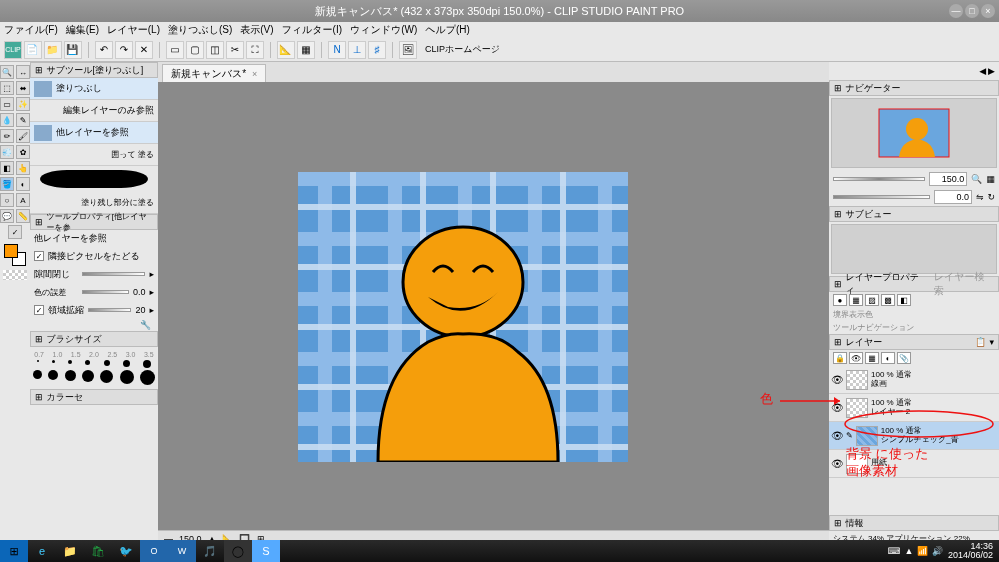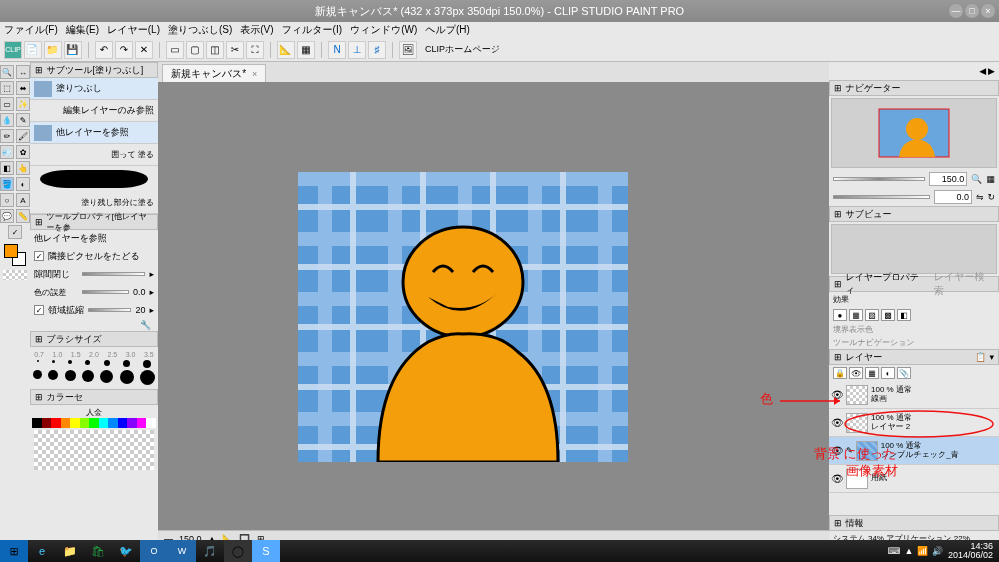--- a/index.html
+++ b/index.html
@@ -280,39 +280,20 @@
             <div class="bdot" style="width:13px;height:13px"></div>
             <div class="bdot" style="width:14px;height:14px"></div>
             <div class="bdot" style="width:15px;height:15px"></div>
           </div>
       </div>
 
       <div class="panel-hdr">
           <span style="margin-right:4px">⊞</span>
           <span>カラーセ</span>
         </div>
-      <div class="colorset">
-        <div style="font-size:8px;text-align:center">人金</div>
-        <div class="color-strip">
-          <div style="background:#000"></div>
-            <div style="background:#800"></div>
-            <div style="background:#f00"></div>
-            <div style="background:#f80"></div>
-            <div style="background:#ff0"></div>
-            <div style="background:#8f0"></div>
-            <div style="background:#0f0"></div>
-            <div style="background:#0ff"></div>
-            <div style="background:#08f"></div>
-            <div style="background:#00f"></div>
-            <div style="background:#80f"></div>
-            <div style="background:#f0f"></div>
-            <div style="background:#fff"></div>
-        </div>
-        <div class="checker"></div>
-      </div>
     </div>
   </div>
 
   <div class="center">
     <div class="tabbar">
       <div class="tab">
         <span>新規キャンバス*</span>
         <span class="x">×</span>
       </div>
     </div>
@@ -399,21 +380,20 @@
         <span style="margin-right:4px">⊞</span>
         <span>サブビュー</span>
       </div>
     <div style="height:50px;background:#d0d0d0;margin:2px;border:1px solid #bbb"></div>
 
     <div class="panel-hdr">
         <span style="margin-right:4px">⊞</span>
         <span>レイヤープロパティ</span>
         <span style="margin-left:6px;color:#999;font-size:10px">レイヤー検索</span>
       </div>
-    <div style="padding:2px 4px;font-size:8px">効果</div>
     <div class="fx-icons">
       <span>●</span>
         <span>▦</span>
         <span>▨</span>
         <span>▩</span>
         <span>◧</span>
     </div>
     <div style="padding:1px 4px;font-size:8px;color:#888">境界表示色</div>
     <div style="padding:1px 4px;font-size:8px;color:#888">ツールナビゲーション</div>
 
@@ -475,21 +455,21 @@
 </div>
 
 <div class="annot" style="left:760px;top:390px">色</div>
 <svg style="position:absolute;left:780px;top:395px;pointer-events:none" width="70" height="12">
     <line x1="0" y1="6" x2="60" y2="6" stroke="#e11" stroke-width="1.5"></line>
     <path d="M 60 6 L 54 2 L 54 10 Z" fill="#e11"></path>
   </svg>
 <svg style="position:absolute;left:842px;top:408px;pointer-events:none" width="155" height="32">
     <ellipse cx="77" cy="16" rx="74" ry="13" fill="none" stroke="#e11" stroke-width="1.5"></ellipse>
   </svg>
-<div class="annot" style="left:814px;top:445px">背景 に使った</div>
+<div class="annot" style="left:846px;top:445px">背景 に使った</div>
 <div class="annot" style="left:846px;top:462px">画像素材</div>
 
 <div class="taskbar">
   <div class="tb" style="background:#0b66b8">⊞</div>
   <div class="tb" style="color:#4cf">e</div>
   <div class="tb" style="color:#fc6">📁</div>
   <div class="tb" style="color:#2a4">🛍</div>
   <div class="tb" style="color:#5cf">🐦</div>
   <div class="tb" style="background:#26a;color:#fff;font-size:9px">O</div>
   <div class="tb" style="background:#26a;color:#fff;font-size:9px">W</div>

